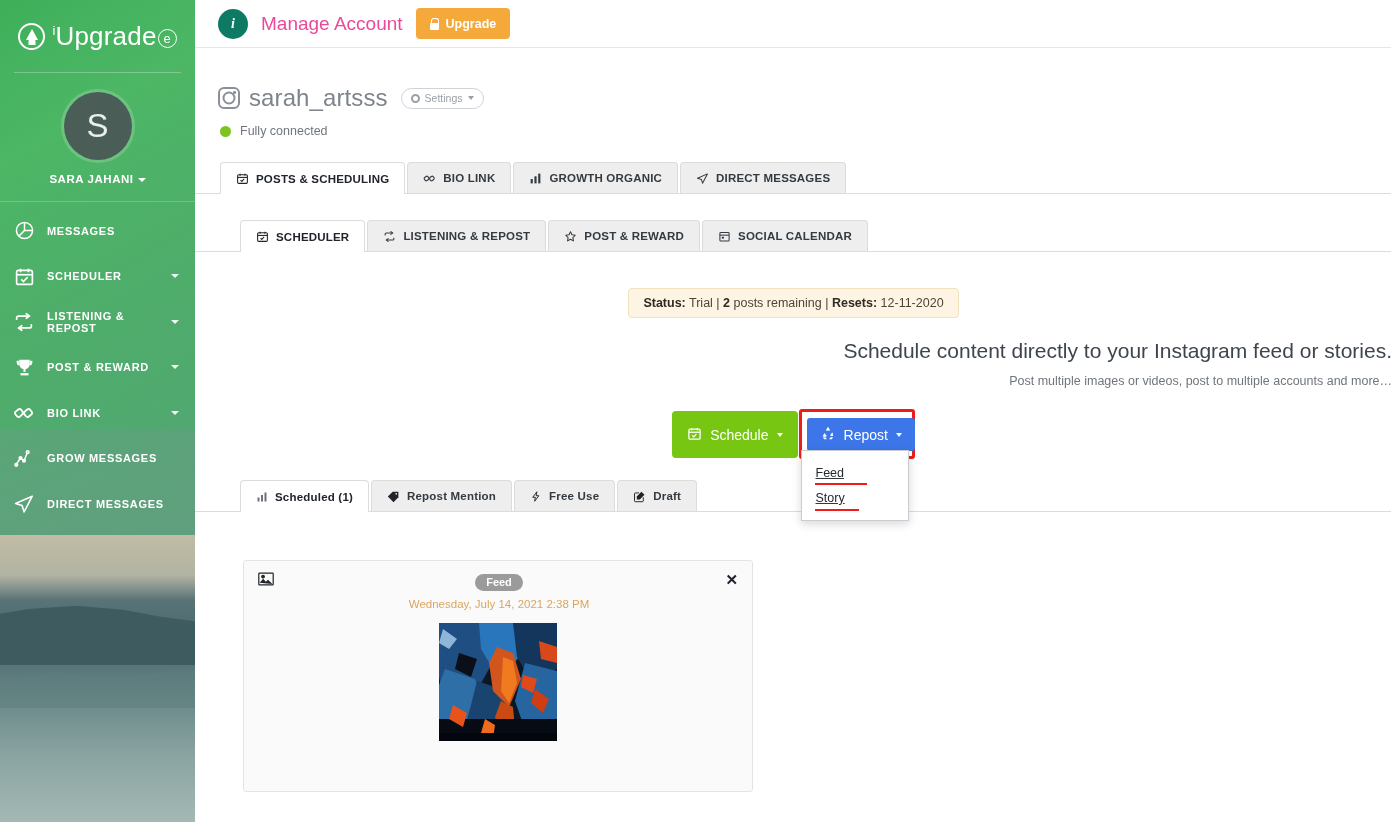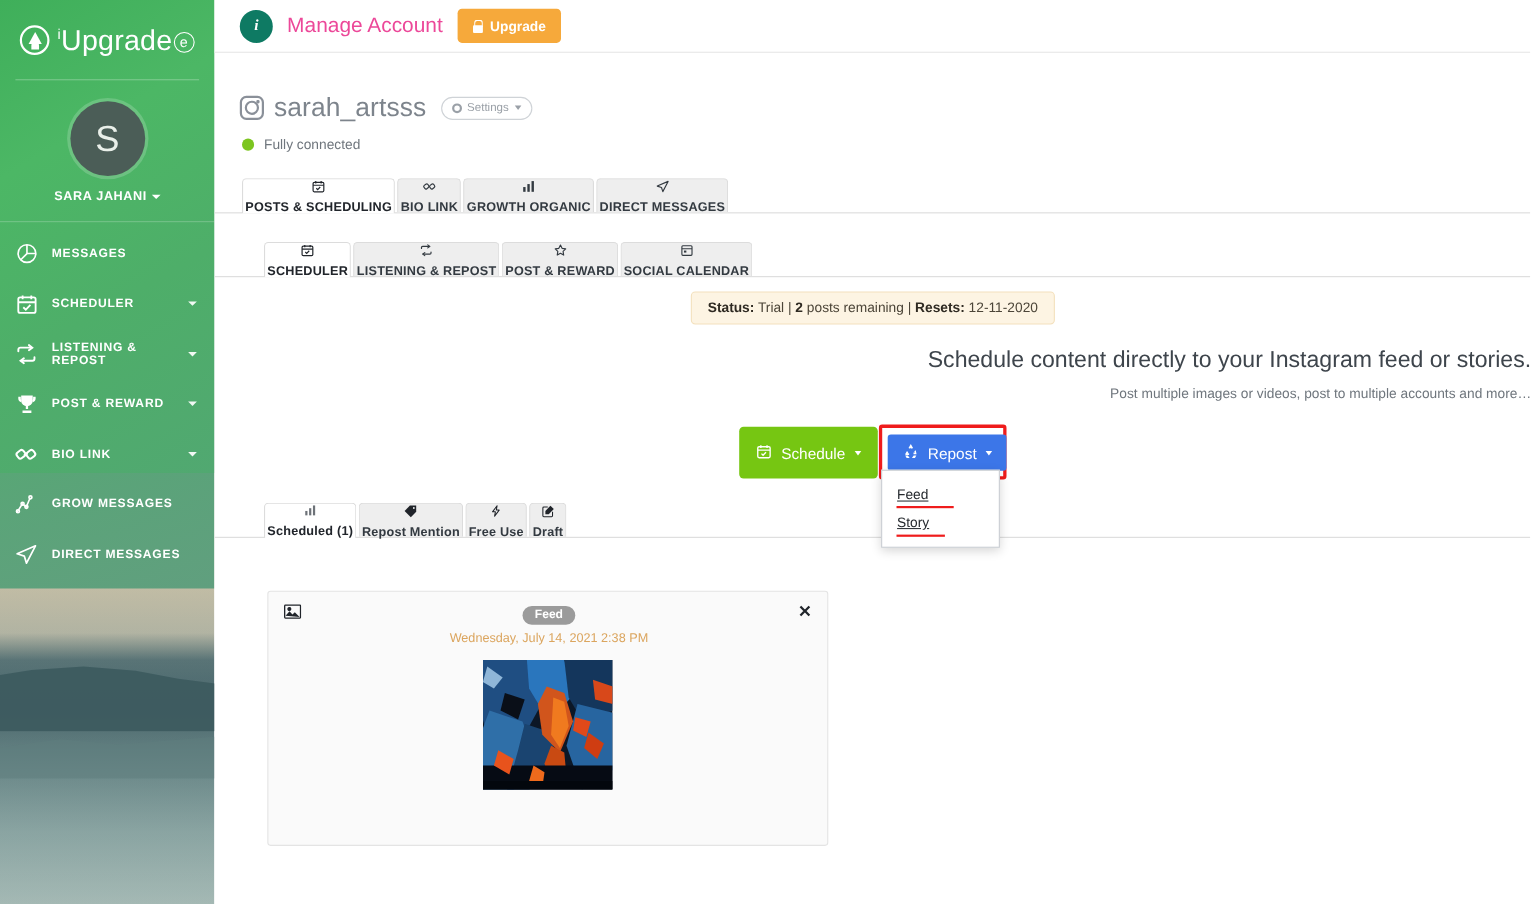--- a/index.html
+++ b/index.html
@@ -203,31 +203,31 @@
 
   
   .tabbar {
     margin-top: 24px; display: flex; align-items: flex-end;
     border-bottom: 1px solid #dcdcdc; padding-left: 25px;
   }
   .tabbar.sub { margin-top: 26px; padding-left: 45px; }
   .tabbar.inner { margin-top: 0; padding-left: 45px; }
   .tab {
     height: 31px; display: inline-flex; align-items: center; gap: 7px;
-    padding: 0 2px; font-size: 11.5px; font-weight: 700; color: #333a41;
+    padding: 0 15px; font-size: 11.5px; font-weight: 700; color: #333a41;
     background: #eeeeee; border: 1px solid #dcdcdc; border-bottom: none;
     border-radius: 4px 4px 0 0; margin-right: 2px; cursor: pointer;
-    position: relative; letter-spacing: .2px; flex-direction: column;
+    position: relative; letter-spacing: .2px;
   }
   .tab.active { background: #fff; color: #21252b; margin-bottom: -1px; height: 32px; }
   .tab svg { display: block; }
 
   .content-pane { padding: 0; position: relative; }
 
-  .status-wrap { display: flex; justify-content: center; margin-top: 13px; }
+  .status-wrap { display: flex; justify-content: center; margin-top: 36px; }
   .status-pill {
     background: #fdf4e3; border: 1px solid #f3e0bd; border-radius: 4px;
     padding: 7px 14px; font-size: 12.5px; color: #4c4538;
   }
   .status-pill b { color: #2f2a22; }
 
   .hero { text-align: right; margin-top: 21px; }
   .hero-h { font-size: 21px; color: #3e454c; font-weight: 400; }
   .hero-p { font-size: 12.5px; color: #6f767d; margin-top: 11px; }
 

